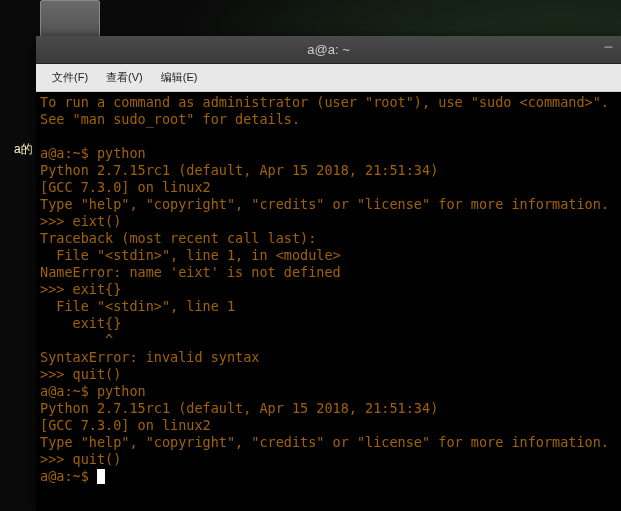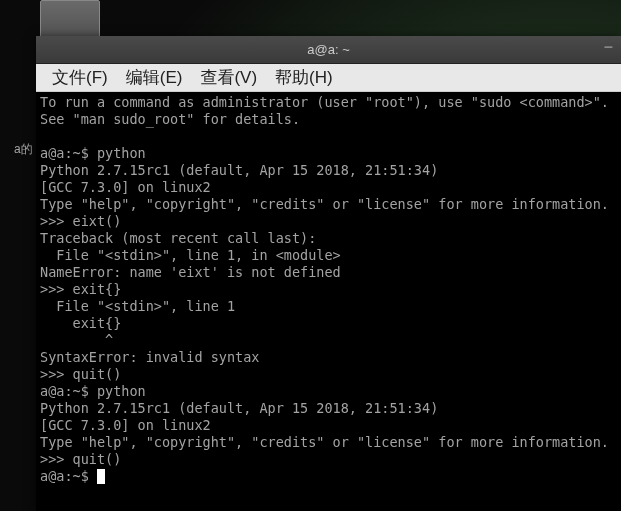--- a/index.html
+++ b/index.html
@@ -23,21 +23,21 @@
       width: 60px;
       height: 50px;
       background: linear-gradient(#6a6a6a, #4a4a4a);
       border: 1px solid #888;
       border-radius: 2px;
     }
     .desktop-label {
       position: absolute;
       top: 141px;
       left: 14px;
-      color: #a3a3a3;
+      color: #fef9c3;
       font-size: 12px;
     }
     .terminal-window {
       position: absolute;
       top: 36px;
       left: 36px;
       right: 0;
       bottom: 0;
       background: #000;
       display: flex;
@@ -65,31 +65,31 @@
       cursor: pointer;
     }
     .menubar {
       height: 28px;
       background: #e8e8e8;
       display: flex;
       align-items: center;
       padding: 0 8px;
       gap: 2px;
       color: #222;
-      font-size: 17px;
+      font-size: 11px;
       border-bottom: 1px solid #ccc;
     }
     .menu-item {
       padding: 2px 8px;
       cursor: pointer;
     }
     .terminal-body {
       flex: 1;
       background: #000;
-      color: #a3a3a3;
+      color: #a16207;
       font-family: "DejaVu Sans Mono", "Liberation Mono", monospace;
       font-size: 13.5px;
       line-height: 17px;
       padding: 2px 4px;
       white-space: pre;
       overflow: hidden;
     }
     .cursor-block {
       display: inline-block;
       width: 8px;
@@ -105,23 +105,22 @@
 <div class="desktop-icon"></div>
 <div class="desktop-label">a的</div>
 
 <div class="terminal-window">
   <div class="titlebar">
     <span>a@a: ~</span>
     <span class="minimize">–</span>
   </div>
   <div class="menubar">
     <div class="menu-item">文件(F)</div>
+    <div class="menu-item">查看(V)</div>
     <div class="menu-item">编辑(E)</div>
-    <div class="menu-item">查看(V)</div>
-    <div class="menu-item">帮助(H)</div>
   </div>
   <div class="terminal-body"><span>To run a command as administrator (user "root"), use "sudo &lt;command&gt;".</span>
 <span>See "man sudo_root" for details.</span>
 <span></span>
 <span>a@a:~$ python</span>
 <span>Python 2.7.15rc1 (default, Apr 15 2018, 21:51:34)</span>
 <span>[GCC 7.3.0] on linux2</span>
 <span>Type "help", "copyright", "credits" or "license" for more information.</span>
 <span>&gt;&gt;&gt; eixt()</span>
 <span>Traceback (most recent call last):</span>

